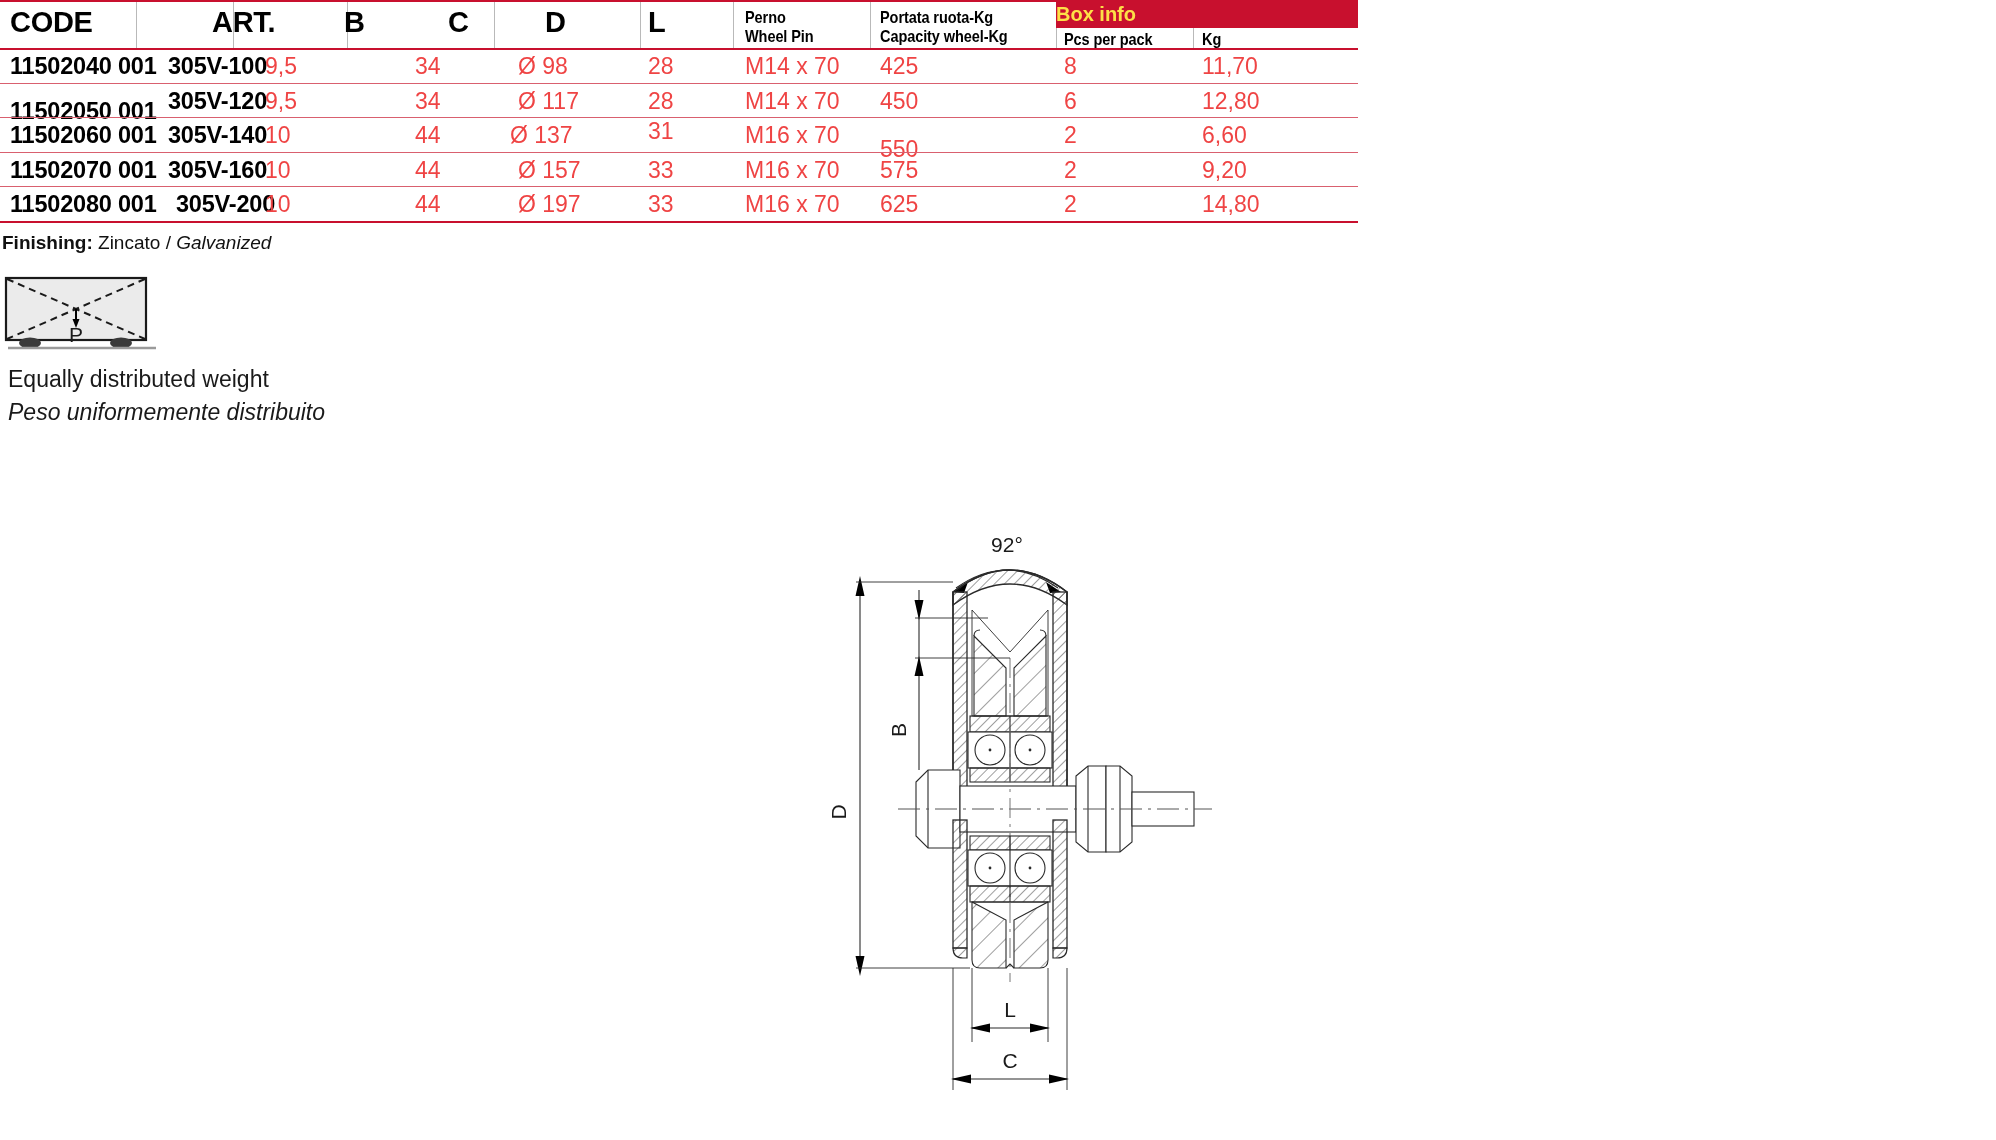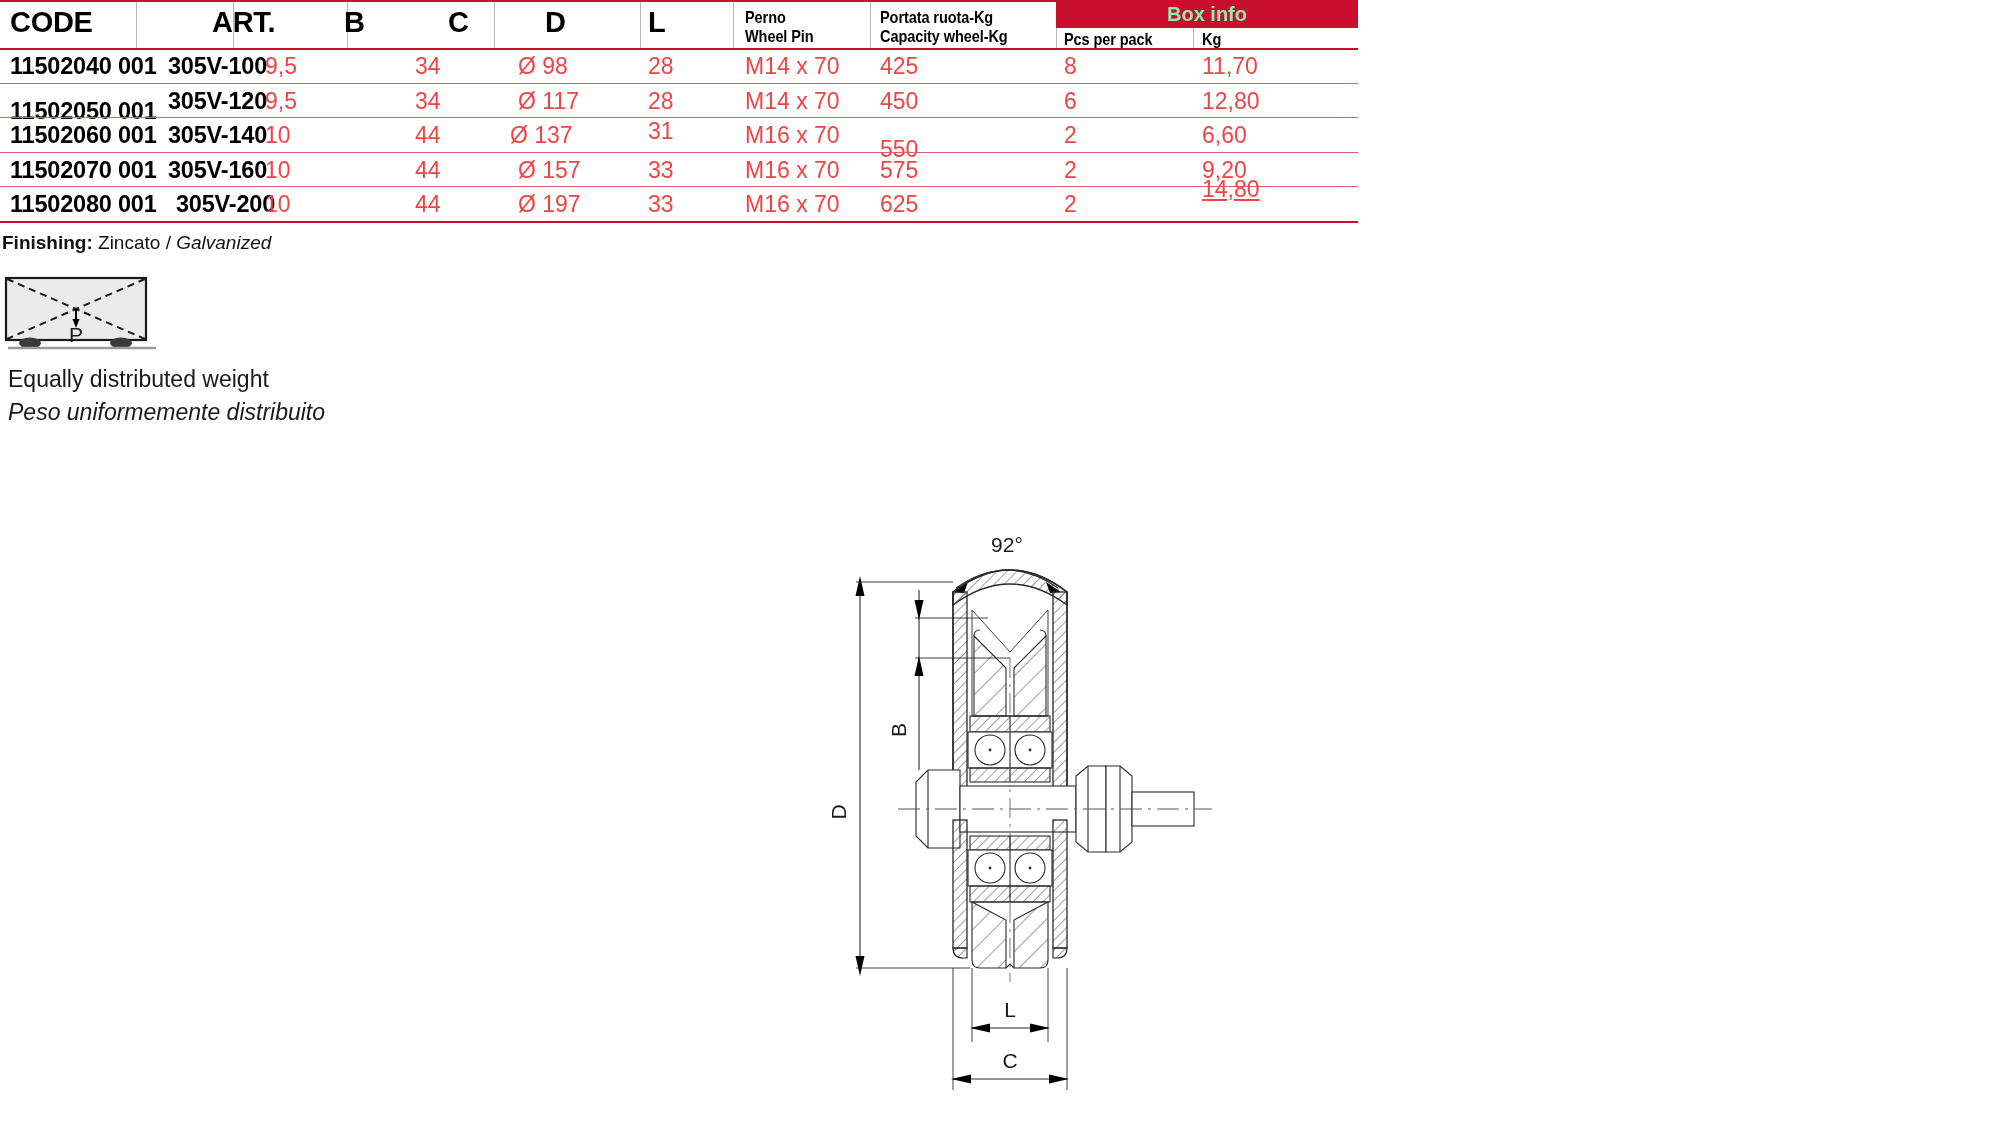--- a/index.html
+++ b/index.html
@@ -52,24 +52,24 @@
   .vdiv {
     position: absolute;
     width: 1px;
     background: #b9b9b9;
   }
 
   
   .box-info-banner {
     position: absolute;
     background: #c8102e;
-    color: #86efac;
+    color: #fde047;
     font-weight: bold;
     font-size: 20px;
-    text-align: center;
+    text-align: left;
     line-height: 28px;
   }
 
   
   .cell {
     position: absolute;
     font-size: 23px;
     color: #ef4444;
     white-space: nowrap;
   }
@@ -236,21 +236,21 @@
       <div class="rule-thin" style="top: 186px; width: 1358px;"></div>
       <div class="cell bold" style="left: 10px; top: 191px;">11502080 001</div>
       <div class="cell bold" style="left: 168px; top: 191px; margin-left: 8px;">305V-200</div>
       <div class="cell" style="left: 265px; top: 191px;">10</div>
       <div class="cell" style="left: 415px; top: 191px;">44</div>
       <div class="cell" style="left: 518px; top: 191px;">Ø 197</div>
       <div class="cell" style="left: 648px; top: 191px;">33</div>
       <div class="cell" style="left: 745px; top: 191px;">M16 x 70</div>
       <div class="cell" style="left: 880px; top: 191px;">625</div>
       <div class="cell" style="left: 1064px; top: 191px;">2</div>
-      <div class="cell" style="left: 1202px; top: 176px; text-decoration: underline;">14,80</div>
+      <div class="cell" style="left: 1202px; top: 191px;">14,80</div>
       <div class="rule-red" style="top: 220.5px; width: 1358px;"></div>
     </div>
 </div>
 
 <div class="finishing">
   <b>Finishing:</b>
   <span>Zincato</span>
   <span>/</span>
   <i>Galvanized</i>
 </div>

